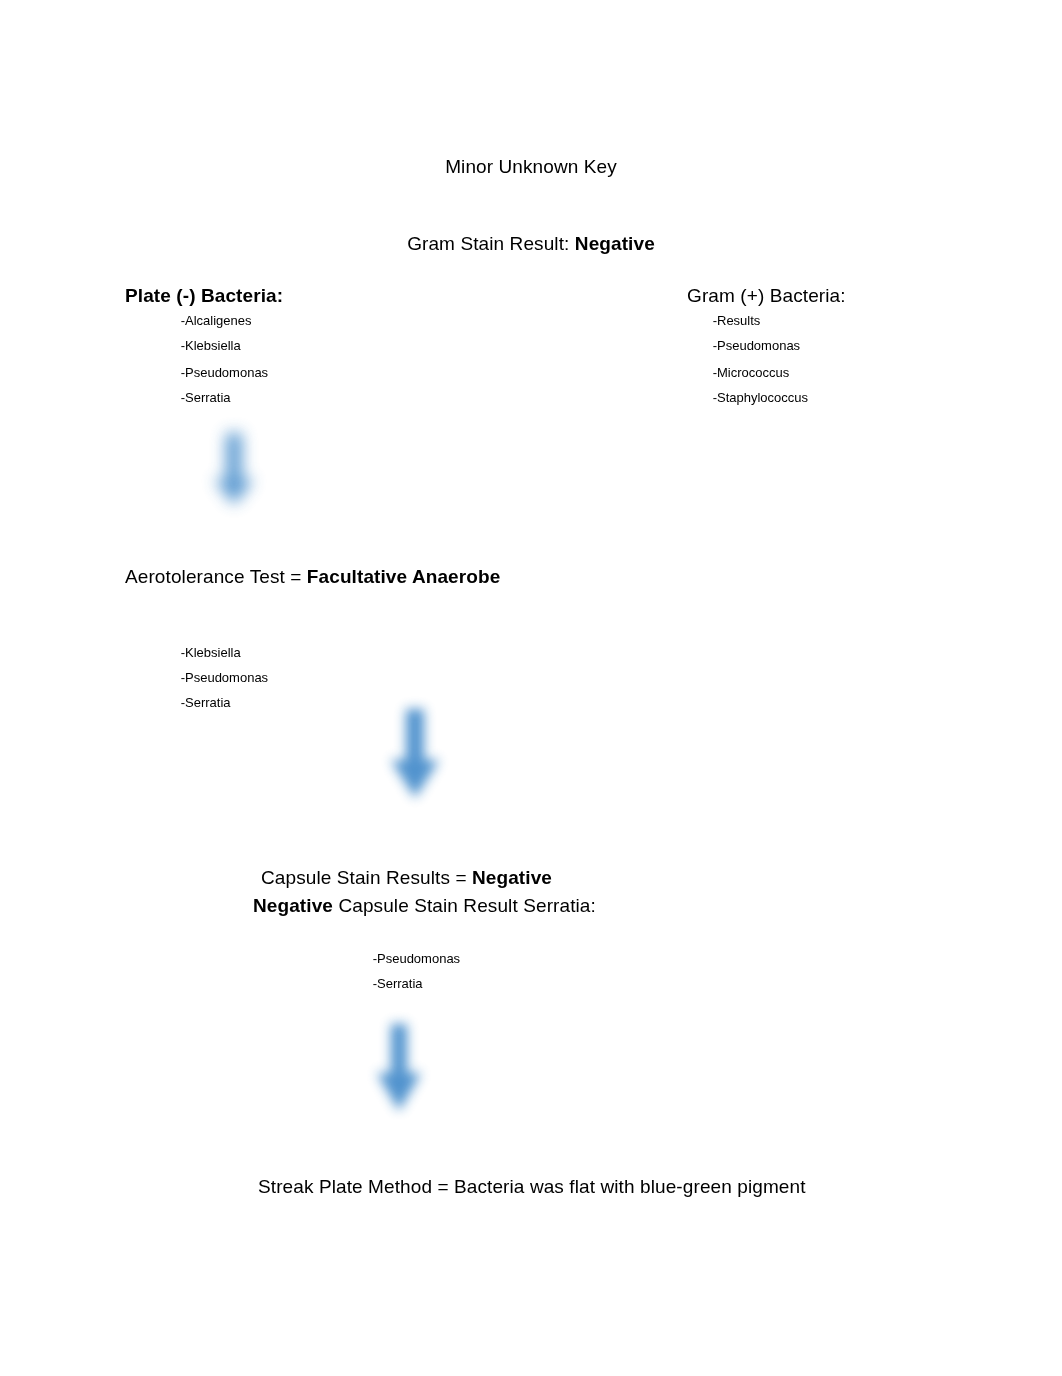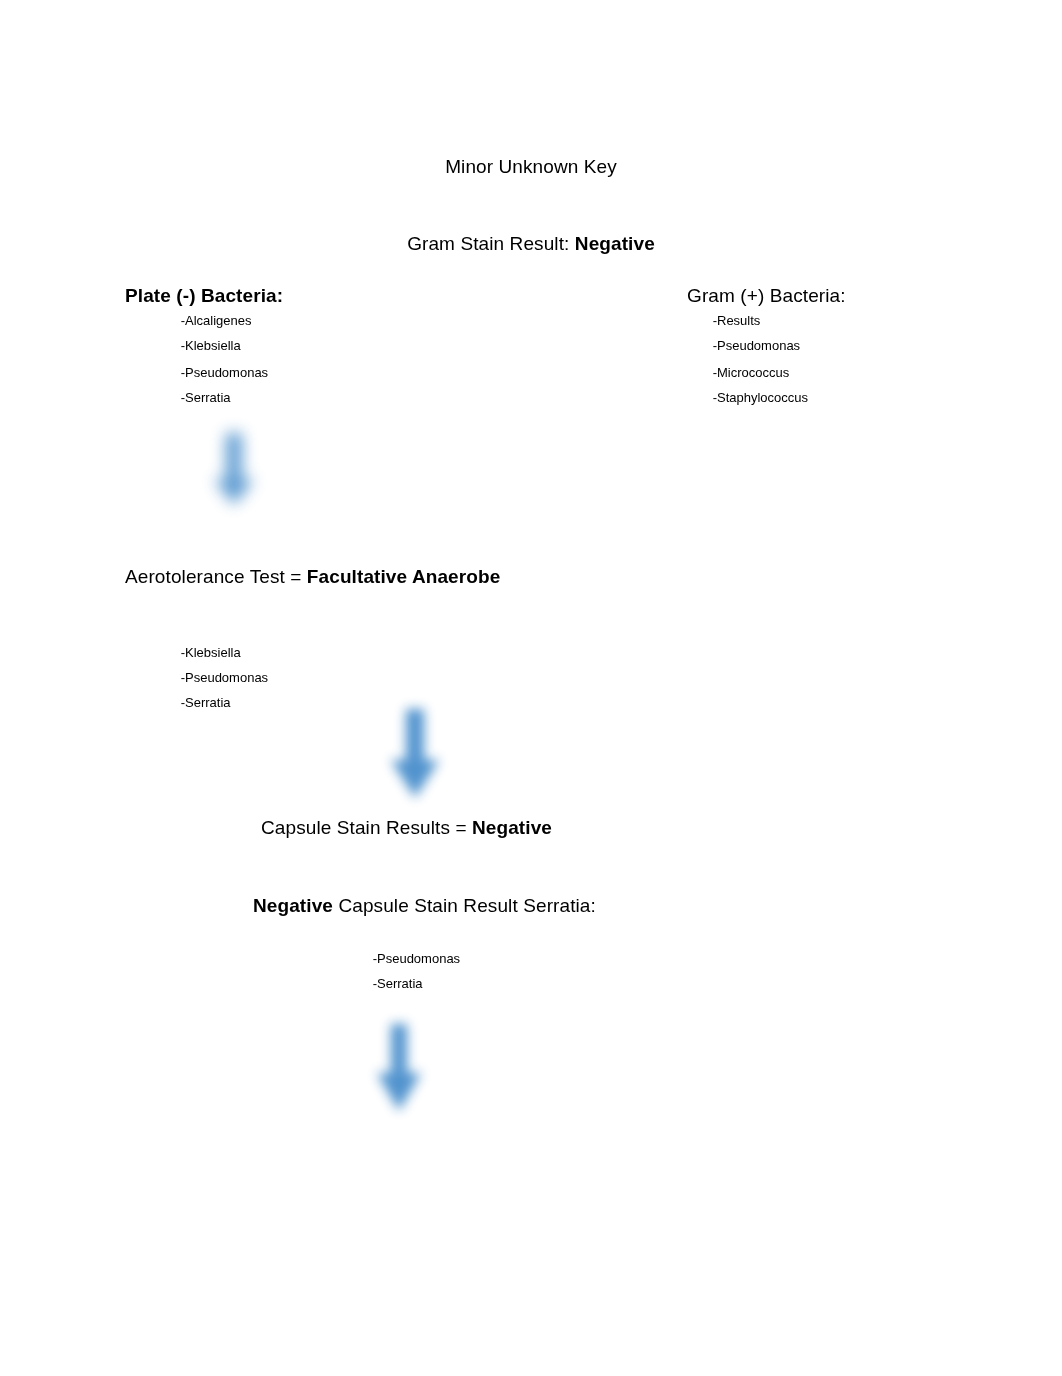--- a/index.html
+++ b/index.html
@@ -135,36 +135,37 @@
   <div class="bullet" style="left:155px; top:657px;">
     <span class="dash">-</span><span>Serratia</span>
   </div>
 
   <div class="arrow-wrap a2" style="left:384px; top:673px;">
     <svg width="62" height="96" viewBox="0 0 62 96" aria-hidden="true">
       <polygon points="22,3 40,3 40,54 55,54 31,92 7,54 22,54" fill="#4a8fcc"></polygon>
     </svg>
   </div>
 
-  <div class="line shade" style="left:261px; top:782px;text-align:right;">
+  <div class="line shade" style="left:261px; top:832px;text-align:right;">
     <span>Capsule Stain Results = </span><span class="b">Negative</span>
   </div>
 
   <div class="line" style="left:253px; top:860px;">
     <span class="b">Negative</span><span> Capsule Stain Result Serratia:</span>
   </div>
 
   <div class="bullet" style="left:347px; top:913px;">
     <span class="dash">-</span><span>Pseudomonas</span>
   </div>
   <div class="bullet" style="left:347px; top:938px;">
     <span class="dash">-</span><span>Serratia</span>
   </div>
 
   <div class="arrow-wrap a3" style="left:371px; top:988px;">
     <svg width="56" height="94" viewBox="0 0 56 94" aria-hidden="true">
       <polygon points="20,3 36,3 36,52 50,52 28,90 6,52 20,52" fill="#4a8fcc"></polygon>
     </svg>
   </div>
 
+  <div class="line" style="left:258px; top:1141px;">Streak Plate Method = Bacteria was flat with blue-green pigment</div>
 
 
 </div>
 
 </body></html>

